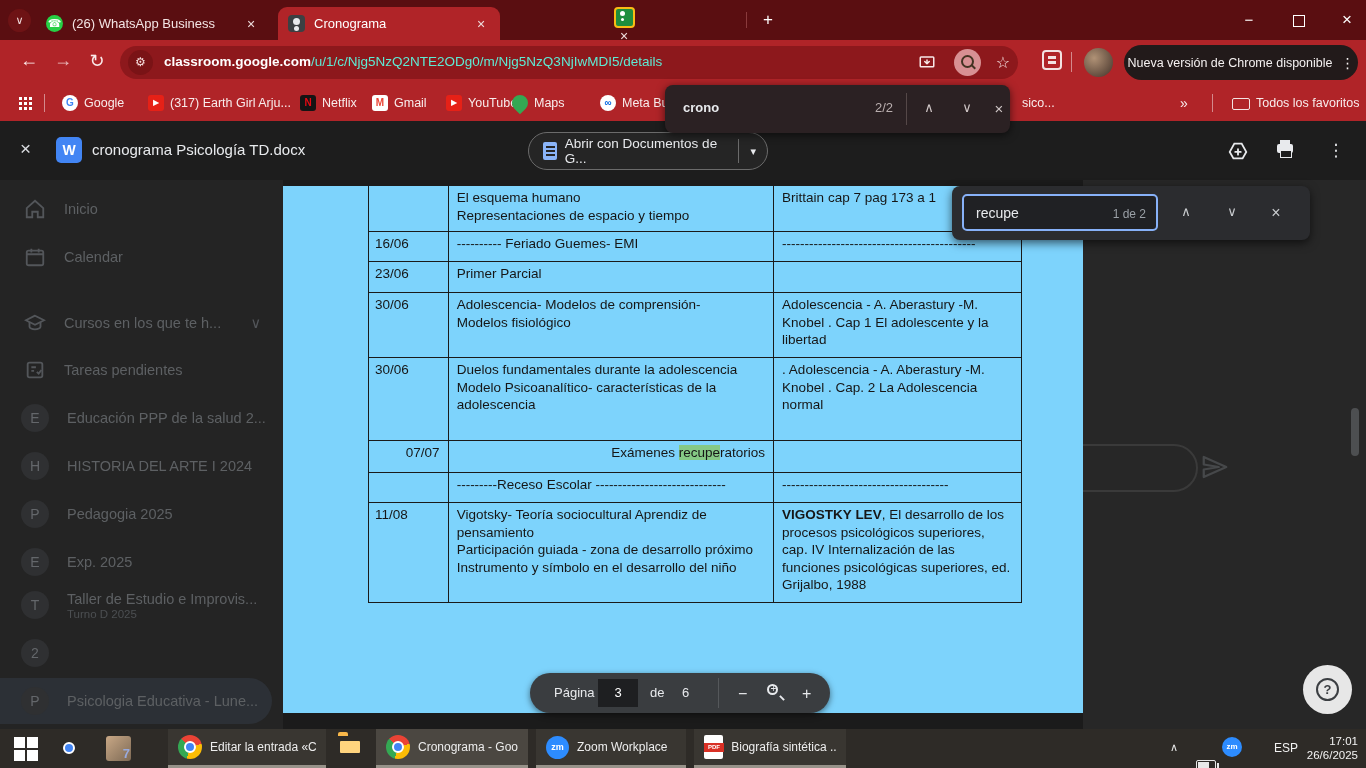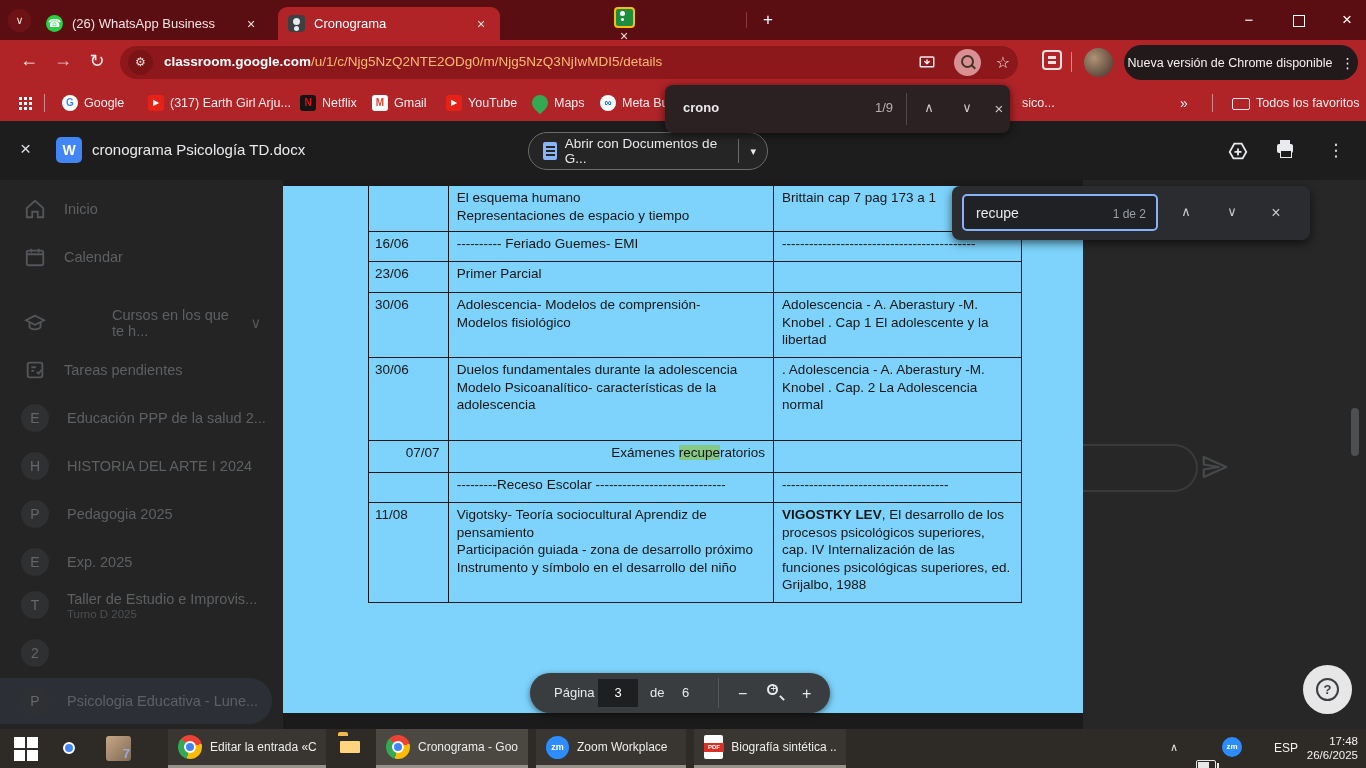--- a/index.html
+++ b/index.html
@@ -20,21 +20,21 @@
   .gc:after{content:"";position:absolute;left:4px;top:2px;width:5px;height:5px;border-radius:50%;background:#fff;box-shadow:0 6px 0 -1px #fff;}
   .winctl{color:#fff;font-size:15px;top:8px;width:30px;height:24px;text-align:center;line-height:24px;}
   .restore{width:10px;height:10px;border:1.5px solid #fff;display:inline-block;margin-top:7px;}
   
   #toolbar{left:0;top:40px;width:1366px;height:45px;background:#b02428;}
   .navic{color:#fbeaea;font-size:18px;top:10px;width:26px;text-align:center;}
   #urlpill{left:120px;top:6px;width:898px;height:33px;background:#8d181c;border-radius:17px;color:#fff;}
   .tunecirc{left:8px;top:4px;width:25px;height:25px;border-radius:50%;background:#7a1316;color:#f6dcdc;text-align:center;line-height:25px;font-size:12px;}
   #urltext{left:44px;top:8px;font-size:13.5px;white-space:nowrap;}
   #urltext .dom{color:#ffffff;font-weight:bold;}
-  #urltext .path{color:#fdba74;}
+  #urltext .path{color:#5eead4;}
   .pillic{top:6px;width:22px;height:22px;color:#f8e7e7;text-align:center;line-height:22px;font-size:14px;}
   .lenshl{top:3px;width:27px;height:27px;border-radius:50%;background:#d89093;}
   .mag{position:absolute;left:7px;top:6px;width:9px;height:9px;border:2px solid #432;border-radius:50%;}
   .mag:after{content:"";position:absolute;left:8px;top:9px;width:5px;height:2px;background:#432;transform:rotate(45deg);}
   #updatepill{left:1124px;top:5px;width:234px;height:35px;background:#221a1a;border-radius:18px;color:#f5f1f1;
      font-size:12.5px;display:flex;align-items:center;justify-content:center;gap:8px;}
   .avatar{left:1084px;top:8px;width:29px;height:29px;border-radius:50%;background:radial-gradient(circle at 35% 35%,#b09276,#6e5747 60%,#40332a);}
   .extic{left:1042px;top:10px;width:20px;height:20px;border:2px solid #f3e2e2;border-radius:4px;}
   .extic:after{content:"";position:absolute;left:4px;top:4px;width:8px;height:3px;background:#f3e2e2;box-shadow:0 5px 0 #f3e2e2;}
   
@@ -208,42 +208,42 @@
     <span>Netflix</span>
   </div>
   <div class="bmitem" style="left:372px;">
     <span class="bmic" style="background:#fff;color:#ea4335;font-weight:bold;">M</span>
     <span>Gmail</span>
   </div>
   <div class="bmitem" style="left:446px;">
     <span class="bmic" style="background:#e62117;color:#fff;font-size:8px;">▶</span>
     <span>YouTube</span>
   </div>
-  <div class="bmitem" style="left:532px;">
+  <div class="bmitem" style="left:512px;">
     <span class="bmic" style="background:#34a853;color:#fff;border-radius:50% 50% 50% 0;transform:rotate(-45deg);"></span>
     <span>Maps</span>
   </div>
   <div class="bmitem" style="left:600px;width:66px;overflow:hidden;">
     <span class="bmic" style="background:#fff;color:#0668e1;font-weight:bold;border-radius:50%;">∞</span>
     <span>Meta Busin</span>
   </div>
   <div class="bmitem" style="left:1022px;">
     <span>sico...</span>
   </div>
   <div class="bmitem" style="left:1180px;font-size:14px;">»</div>
   <div class="vdiv" style="left:1212px;"></div>
   <div class="bmitem" style="left:1232px;">
     <span class="bmic" style="border:1.5px solid #f4e3e3;border-radius:2px;width:14px;height:10px;margin-top:2px;"></span>
     <span>Todos los favoritos</span>
   </div>
 </div>
 
 <div class="r" id="findbar">
   <div class="r q">crono</div>
-  <div class="r cnt">1/9</div>
+  <div class="r cnt">2/2</div>
   <div class="r div"></div>
   <div class="r chev" style="left:252px;">∧</div>
   <div class="r chev" style="left:290px;">∨</div>
   <div class="r chev" style="left:322px;font-size:15px;">×</div>
 </div>
 
 <div class="r" id="content">
 
   <div class="r" id="pvheader">
     <div class="r x">×</div>
@@ -286,21 +286,21 @@
         </span>
       <span>Calendar</span>
     </div>
     <div class="r sbitem" style="top:126px;">
       <span class="ic">
           <svg width="22" height="22" viewBox="0 0 24 24" fill="none" stroke="currentColor" stroke-width="2">
             <path d="M12 4L2 9l10 5 10-5z"></path>
             <path d="M6 11v5c0 1.5 2.7 3 6 3s6-1.5 6-3v-5"></path>
           </svg>
         </span>
-      <span style="flex:1;margin-left:48px;">Cursos en los que te h...</span>
+      <span style="flex:1;">Cursos en los que te h...</span>
       <span style="margin-right:22px;color:#53565a;">∨</span>
     </div>
     <div class="r sbitem" style="top:173px;">
       <span class="ic">
           <svg width="22" height="22" viewBox="0 0 24 24" fill="none" stroke="currentColor" stroke-width="2">
             <rect x="4" y="4" width="16" height="16" rx="2"></rect>
             <path d="M8 9h5M8 13h3m3 1l2 2 3-4"></path>
           </svg>
         </span>
       <span>Tareas pendientes</span>
@@ -450,16 +450,16 @@
   <div class="r taskitem" style="left:694px;width:152px;">
     <span class="pdfic"></span>
     <span class="lbl">Biografía sintética ...</span>
   </div>
   <div class="r" style="left:1170px;top:12px;color:#e8e8e8;font-size:11px;">∧</div>
   <div class="r battic" style="left:1196px;"></div>
   <div class="r zmic" style="left:1222px;top:8px;width:20px;height:20px;line-height:20px;font-size:8px;">zm</div>
 
   <div class="r" style="left:1274px;top:12px;color:#f2f2f2;font-size:12px;">ESP</div>
   <div class="r traytime" style="left:1300px;top:5px;width:58px;">
-    <div>17:48</div>
+    <div>17:01</div>
     <div>26/6/2025</div>
   </div>
 </div>
 
 </body></html>

